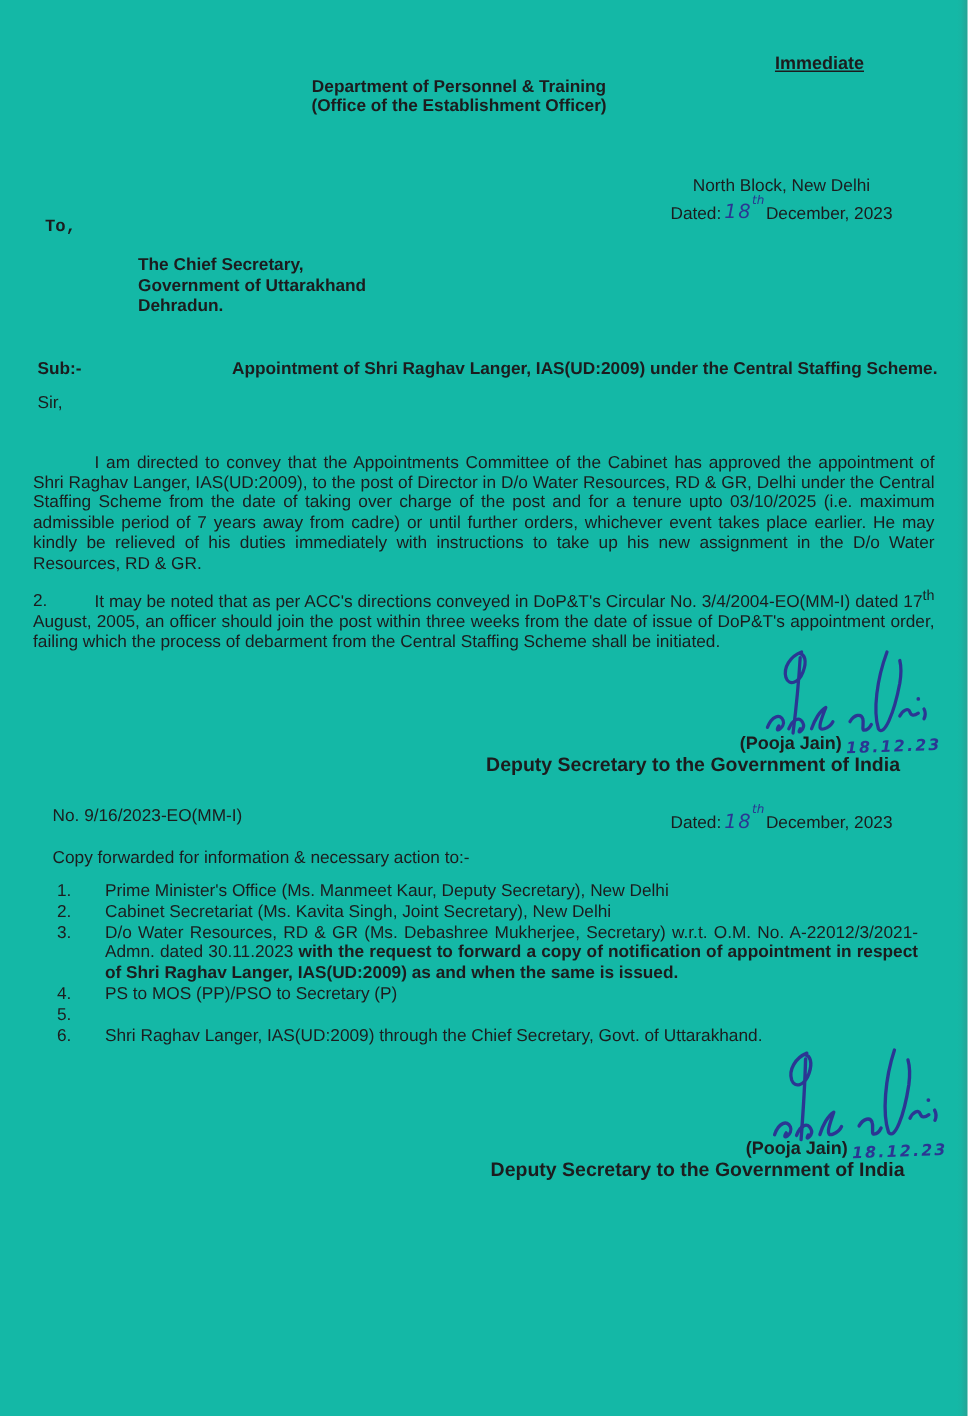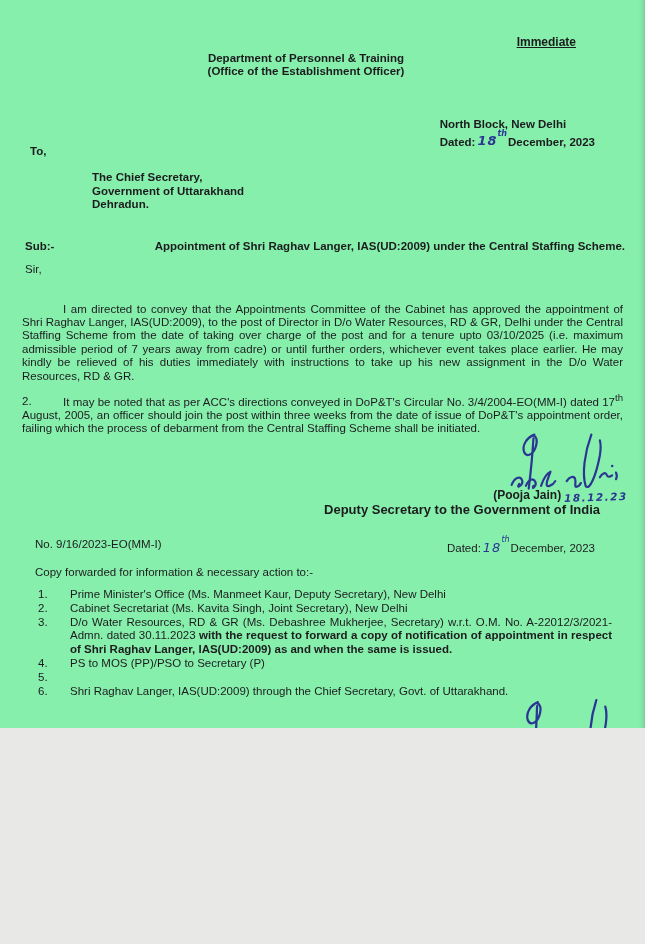--- a/index.html
+++ b/index.html
@@ -1,20 +1,20 @@
 <!DOCTYPE html>
 <html><head>
 <meta charset="utf-8">
 <style>
   html,body { margin:0; padding:0; background:#e8e8e6; }
   .page {
     position:relative;
-    width:645px; height:728px;
+    width:645px; height:944px;
     margin:0 auto;
-    background:#86efac;
+    background:#14b8a6;
     color:#1c1c1e;
     font-family:"Liberation Sans", sans-serif;
     font-size:11.5px;
     line-height:13.4px;
     overflow:hidden;
   }
   
   .page::after{
     content:'';
     position:absolute; top:0; right:0; width:7px; height:100%;
@@ -27,31 +27,31 @@
   .urgency {
     top:36px; right:69px;
     font-weight:700; font-size:12px;
     text-decoration:underline;
   }
   .letterhead {
     top:52px; left:0; width:612px;
     text-align:center; font-weight:700; line-height:13.3px;
   }
   .place-date {
-    top:118px; right:50px; text-align:left; line-height:13.6px;font-weight:bold;
+    top:118px; right:50px; text-align:center; line-height:13.6px;
   }
   .hw { color:#2b3693; font-family:"DejaVu Sans", sans-serif; font-style:italic; }
   .hw-day { font-size:13px; letter-spacing:1px; margin-left:2px; }
   .hw-sup { font-size:8px; position:relative; top:-5px; margin-right:1px; }
   .hw-date {
     display:inline-block; font-size:10.5px; letter-spacing:1.5px;
     transform:rotate(-2deg); margin-left:3px; vertical-align:-2px;
   }
 
-  .to-label { top:145px; left:30px; font-weight:700; }
+  .to-label { top:145px; left:30px; font-weight:700;font-family:Liberation Mono, monospace; }
   .addressee { top:171px; left:92px; font-weight:700; line-height:13.6px; }
 
   .subject-row { top:240px; left:25px; width:600px; display:flex; font-weight:700;justify-content:space-between; }
   .subject-label { flex:0 0 50px; }
   .salutation { top:263px; left:25px; }
 
   .para { left:22px; width:601px; text-align:justify; }
   .para1 { top:291px; text-indent:41px; }
   .para2 { top:379px; }
   .para-num { display:inline-block; width:41px; }

